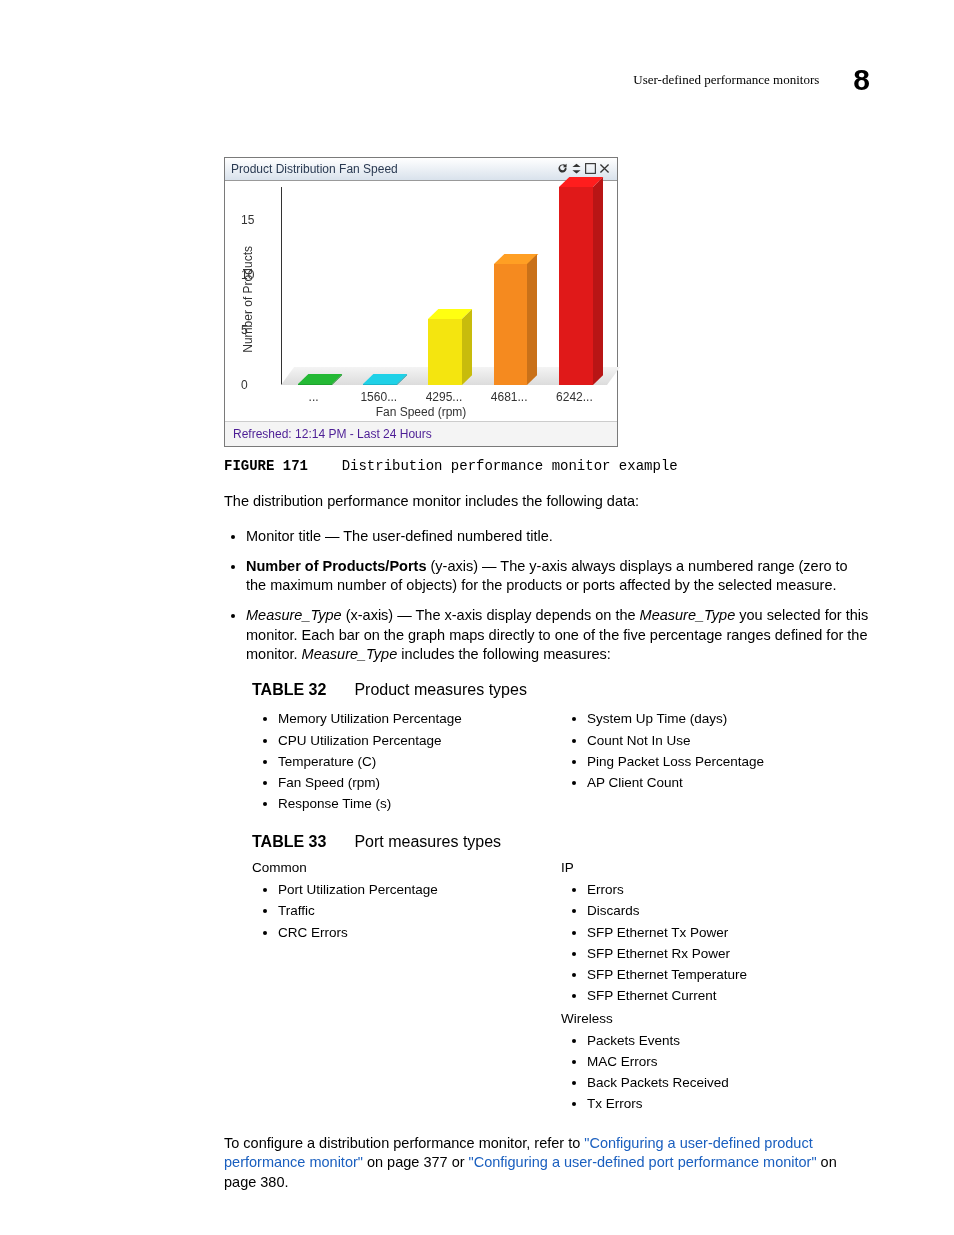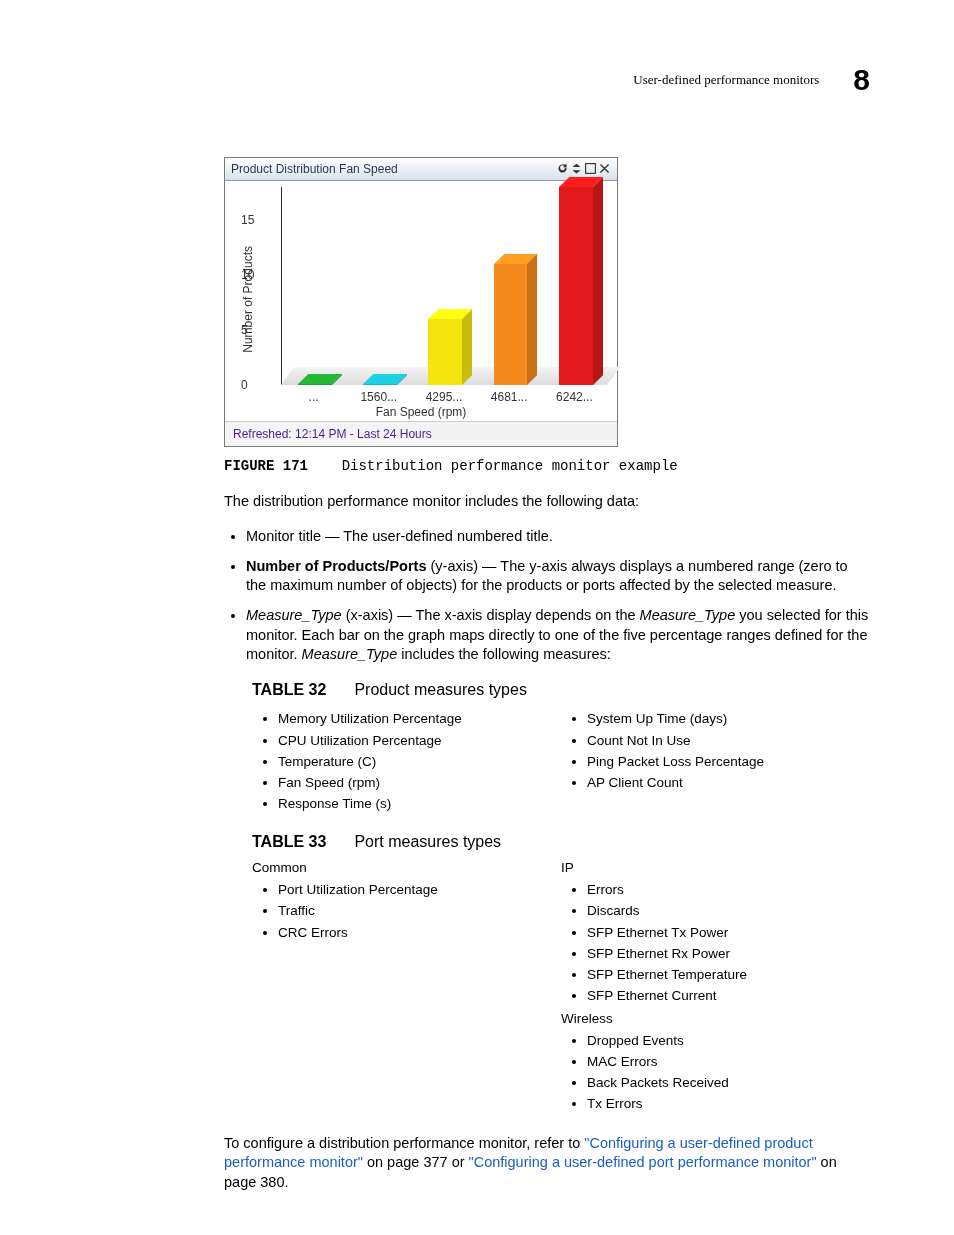--- a/index.html
+++ b/index.html
@@ -183,21 +183,21 @@
         <ul class="sub" id="t33r1">
             <li>Errors</li>
             <li>Discards</li>
             <li>SFP Ethernet Tx Power</li>
             <li>SFP Ethernet Rx Power</li>
             <li>SFP Ethernet Temperature</li>
             <li>SFP Ethernet Current</li>
           </ul>
         <div class="col-head">Wireless</div>
         <ul class="sub" id="t33r2">
-            <li>Dropped Events</li>
+            <li>Packets Events</li>
             <li>MAC Errors</li>
             <li>Back Packets Received</li>
             <li>Tx Errors</li>
           </ul>
       </div>
     </div>
 
     <p class="body">
       <span>To configure a distribution performance monitor, refer to </span><a class="link">"Configuring a user-defined product performance monitor"</a><span> on page 377 or </span><a class="link">"Configuring a user-defined port performance monitor"</a><span> on page 380.</span>
     </p>

